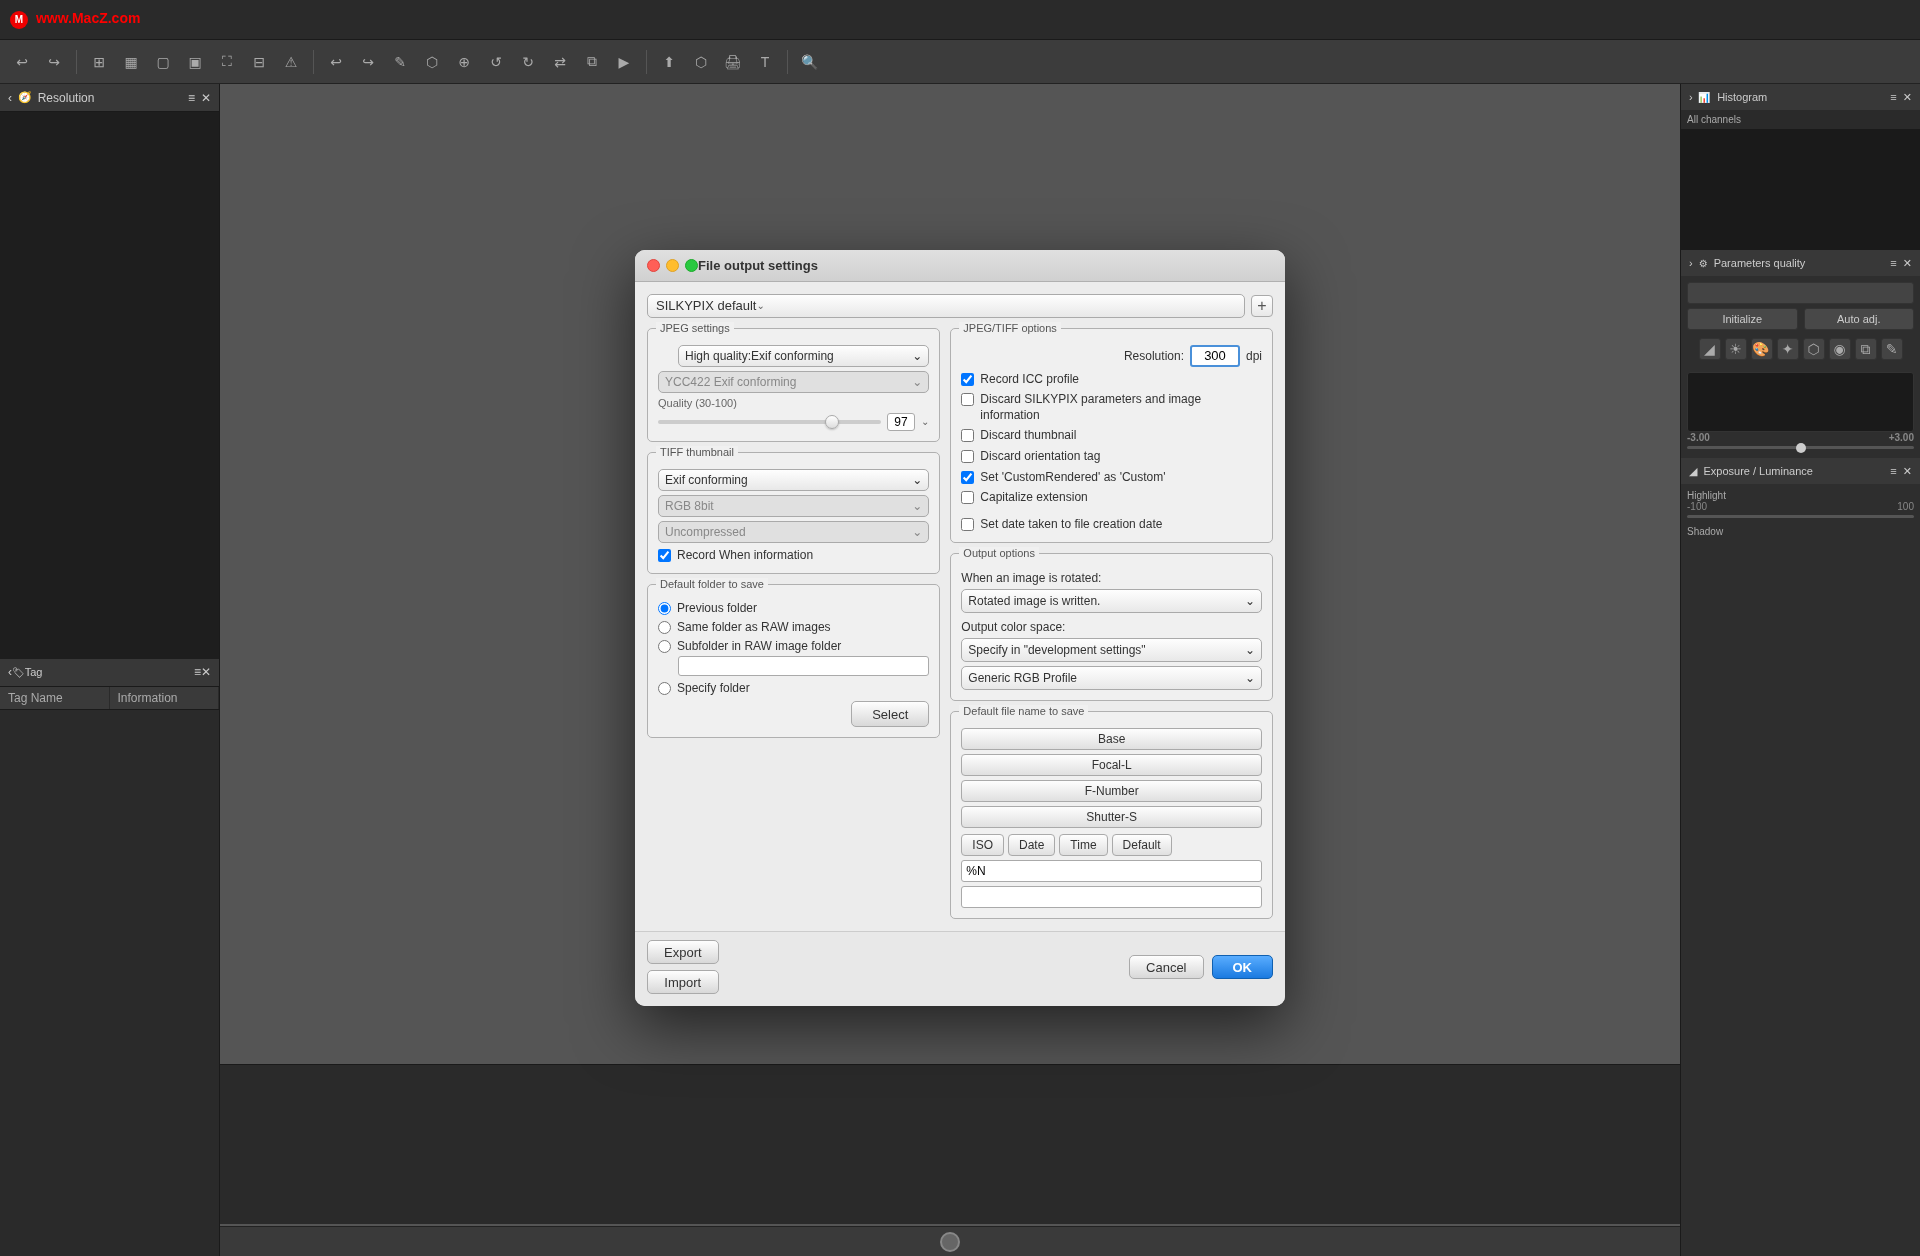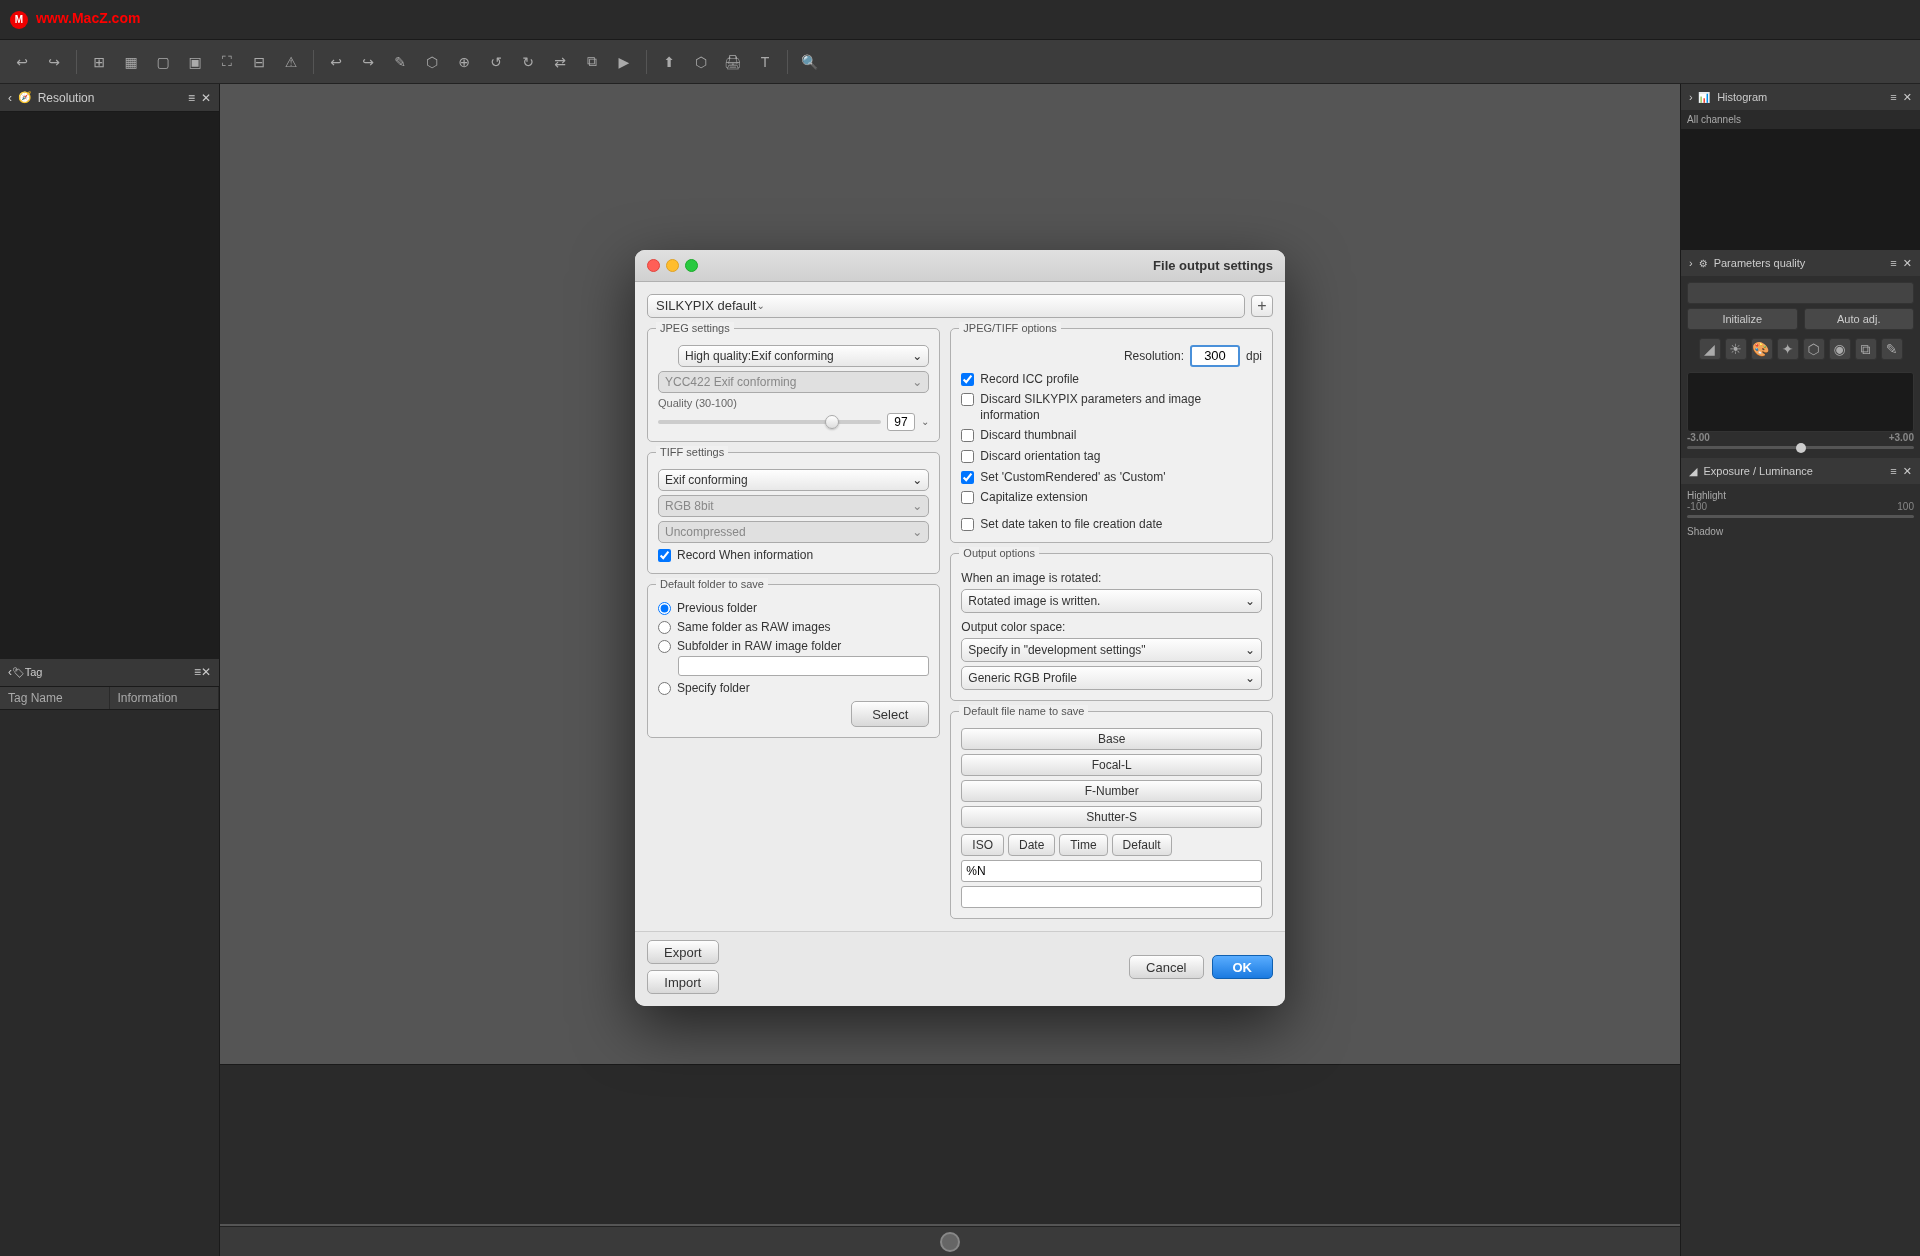--- a/index.html
+++ b/index.html
@@ -180,21 +180,21 @@
       border: 1px solid #dea123;
     }
     .tl-green {
       width: 13px; height: 13px;
       border-radius: 50%;
       background: #28c940;
       border: 1px solid #1aab29;
     }
     .dialog-title {
       flex: 1;
-      text-align: right;
+      text-align: left;
       font-size: 13px;
       font-weight: 600;
       color: #333;
     }
 
     .dialog-body {
       padding: 12px;
       display: flex;
       flex-direction: column;
       gap: 10px;
@@ -792,21 +792,21 @@
             <div class="quality-row">
               <div class="slider-track">
                 <div class="slider-thumb"></div>
               </div>
               <input class="quality-val" value="97" type="text" style="">
               <span class="select-arrow">⌄</span>
             </div>
           </div>
 
           <div class="settings-group">
-            <legend class="group-legend">TIFF settings</legend>
+            <legend class="group-legend">TIFF thumbnail</legend>
             <div style="margin-top:8px;">
               <div class="mac-select">
                 <span>Exif conforming</span>
                 <span>⌄</span>
               </div>
             </div>
             <div class="mac-select mac-select-disabled" style="margin-top:4px;">
               <span>RGB 8bit</span>
               <span>⌄</span>
             </div>

